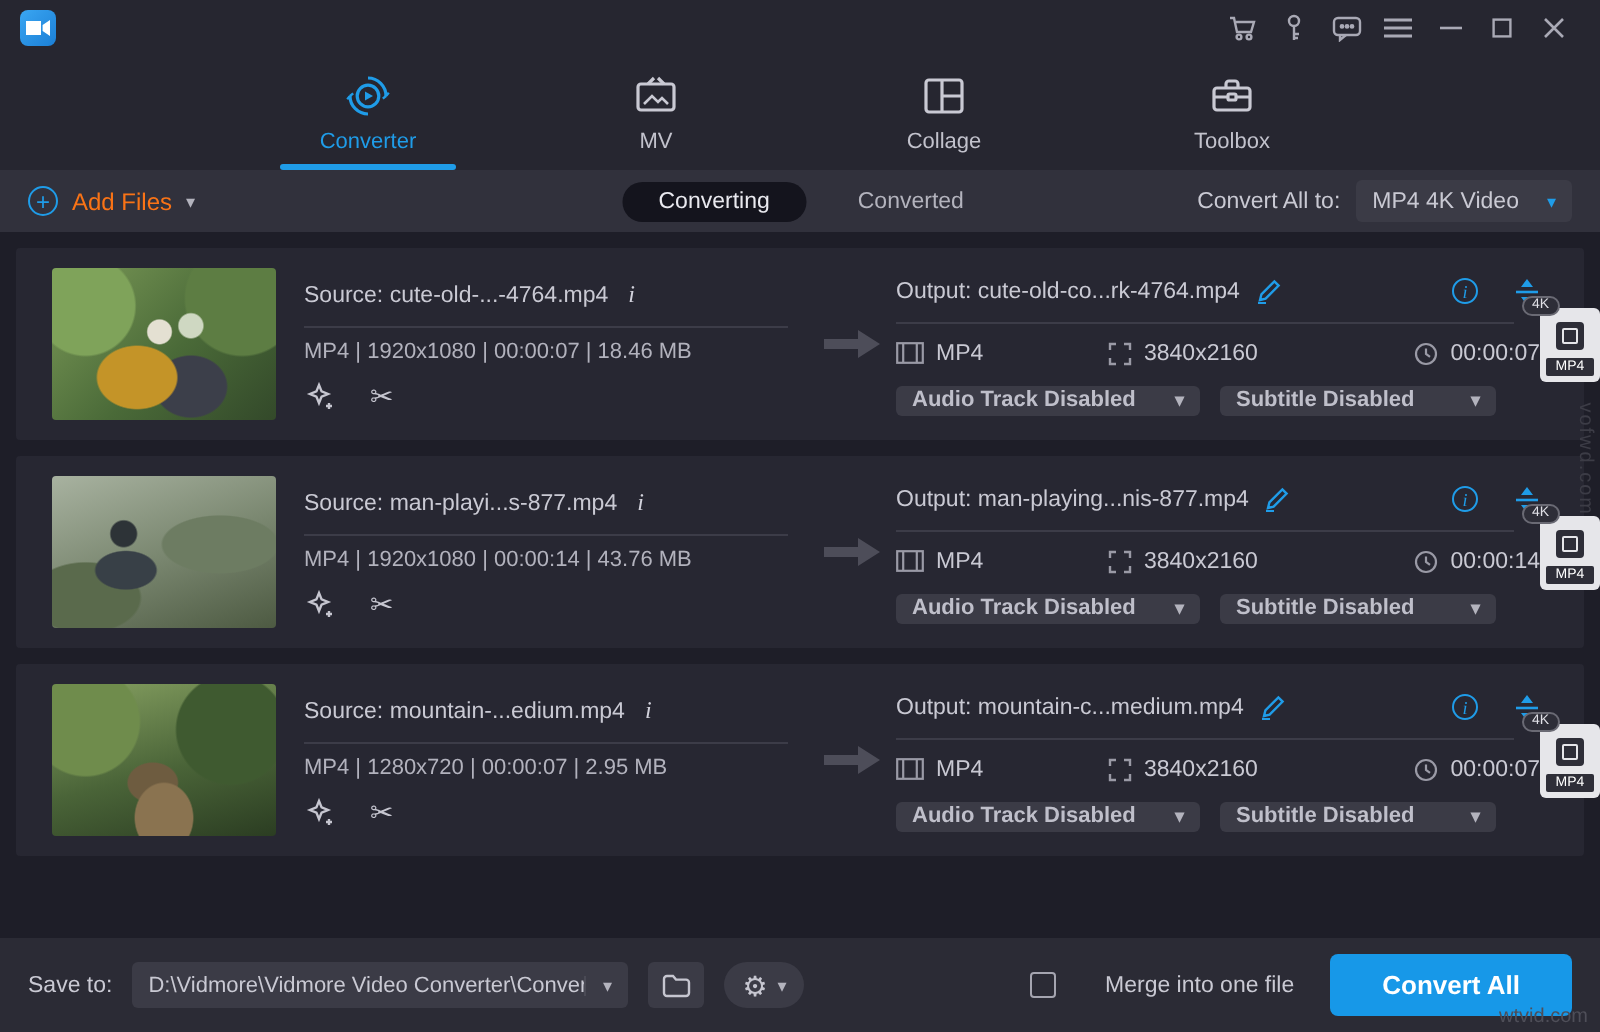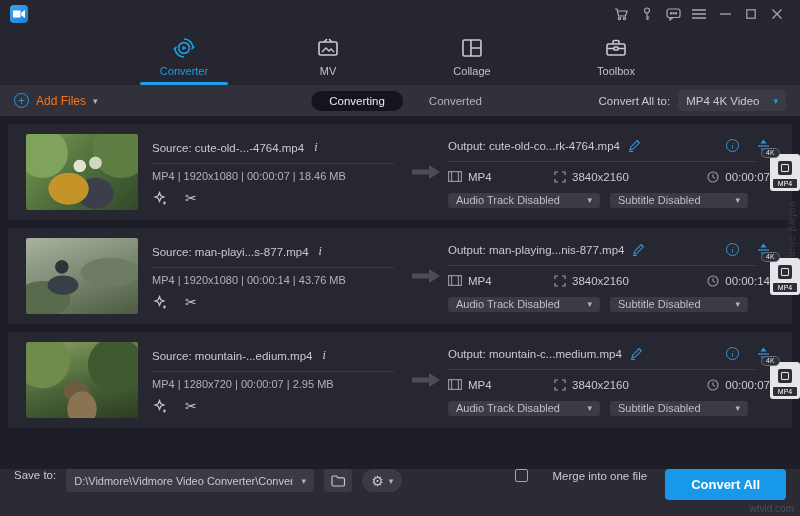--- a/index.html
+++ b/index.html
@@ -86,35 +86,35 @@
   .split { color:#1f9ce8; cursor:pointer; display:flex; margin-left:10px; }
   .ometa { display:flex; align-items:center; height:18px; color:#c9c9d3; font-size:11.5px; }
   .om { display:flex; align-items:center; gap:6px; }
   .om.m1 { width:106px; }
   .om.m2 { width:128px; }
   .om.m3 { margin-left:auto; }
   .om .ic { color:#9a9aa6; display:flex; }
   .drops { display:flex; gap:10px; margin-top:7px; }
   .drop { background:#3b3b46; border:none; border-radius:3px; height:15px; display:flex; align-items:center;
     justify-content:space-between; color:#bfbfca; font-size:11px; padding:0 8px; cursor:pointer;
-    font-family:"Liberation Sans", sans-serif; }
+    font-family:"Liberation Sans", sans-serif;font-weight:bold; }
   .drop.audio { width:152px; }
   .drop.sub { width:138px; }
 
   .fmt { flex:1; display:flex; align-items:center; justify-content:flex-end; gap:6px; padding-right:12px; }
   .doc { position:relative; width:30px; height:37px; background:#e6e6ea; border-radius:3px; cursor:pointer; }
   .badge { position:absolute; top:-6px; left:-9px; background:#2e2e38; border:1px solid #6a6a74; color:#e0e0e6;
     font-size:7px; padding:0.5px 4px; border-radius:6px; }
   .reel { position:absolute; top:7px; left:8px; width:14px; height:14px; background:#2e2e38; border-radius:2px; }
   .reel::after { content:""; position:absolute; inset:3px; border:1.5px solid #e6e6ea; border-radius:1px; }
   .doclabel { position:absolute; bottom:3px; left:3px; right:3px; background:#2e2e38; color:#fff;
     font-size:7px; text-align:center; border-radius:1px; padding:1px 0; }
 
   
-  .footer { height:47px; background:#2b2b35; display:flex; align-items:flex-start; padding:0 14px; gap:10px; flex:0 0 auto; }
+  .footer { height:47px; background:#2b2b35; display:flex; align-items:center; padding:0 14px; gap:10px; flex:0 0 auto; }
   .footer .lbl { color:#c9c9d3; font-size:11.5px; }
   .path-select { background:#3b3b46; border-radius:3px; height:23px; display:flex; align-items:center; width:248px; cursor:pointer; }
   .path-select .path { color:#c9c9d3; font-size:11px; padding:0 8px; flex:1; white-space:nowrap; overflow:hidden; }
   .path-select .caret-box { width:22px; display:flex; justify-content:center; border-left:1px solid #4a4a55; }
   .sq-btn { width:28px; height:23px; background:#3b3b46; border-radius:3px; display:flex; align-items:center;
     justify-content:center; color:#c6c6d0; cursor:pointer; border:none; }
   .gear-pill { height:23px; background:#3b3b46; border-radius:12px; display:flex; align-items:center;
     padding:0 9px; gap:5px; color:#c6c6d0; cursor:pointer; border:none; }
   .gear-glyph { font-size:14px; line-height:14px; }
   .foot-spacer { flex:1; }

